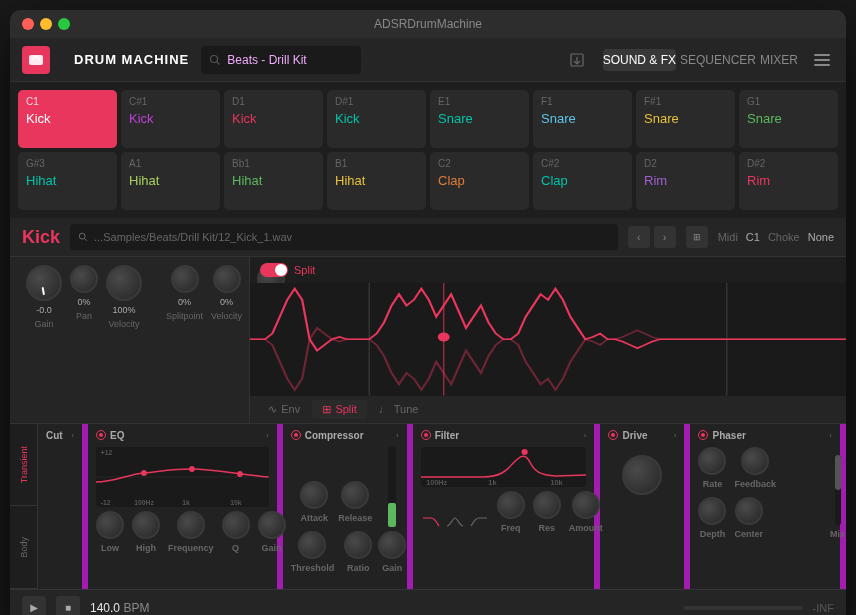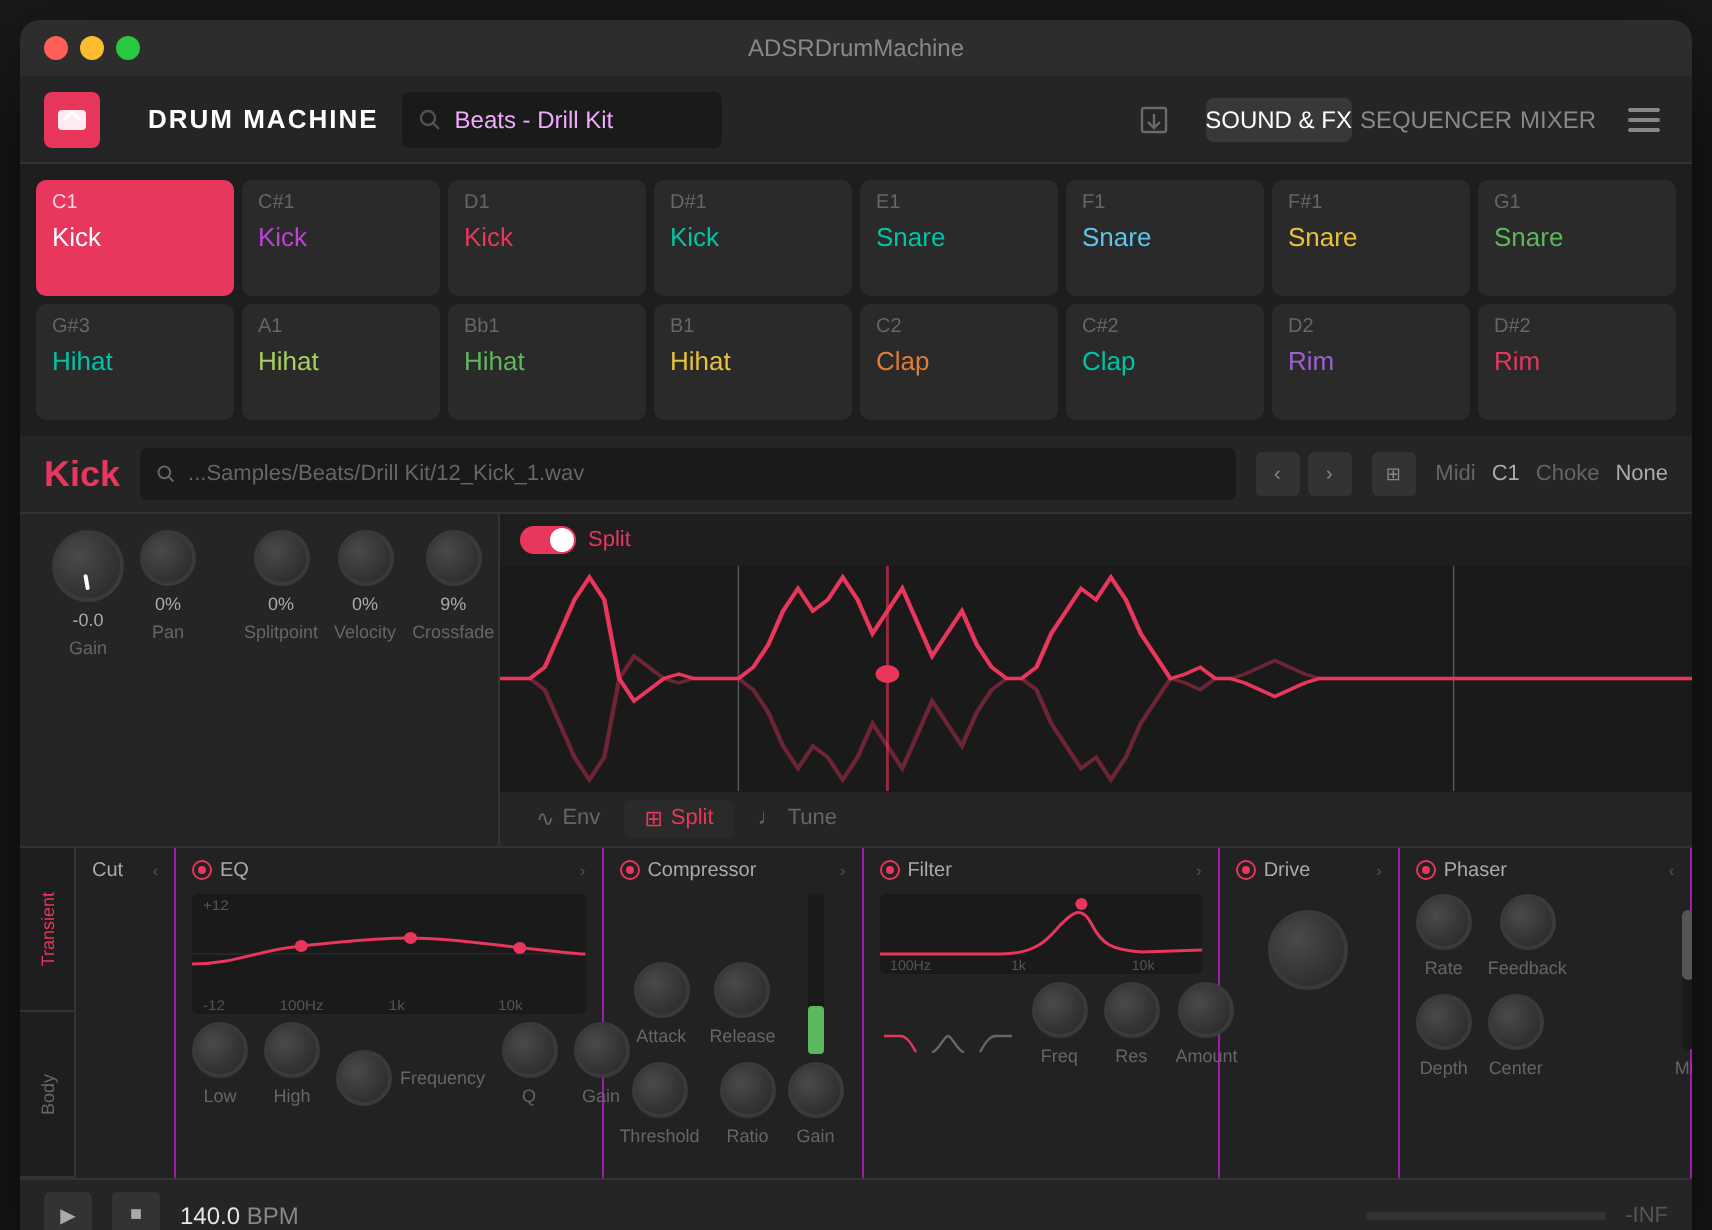--- a/index.html
+++ b/index.html
@@ -388,23 +388,24 @@
     }
     .side-tab.active .side-tab-text { color: #e8365d; }
     .fx-modules {
       flex: 1;
       display: flex;
       overflow: hidden;
     }
     .fx-module {
       display: flex;
       flex-direction: column;
-      border-right: 1px solid #a21caf;
+      border-right: 6px solid #a21caf;
       min-width: 80px;
       padding: 6px 8px;
+      font-weight: bold;
     }
     .fx-module-header {
       display: flex;
       align-items: center;
       gap: 4px;
       margin-bottom: 6px;
       justify-content: space-between;
     }
     .fx-module-title {
       font-size: 10px;
@@ -696,20 +697,25 @@
               <div class="knob-indicator" style="transform: translateX(-50%) rotate(-10deg); transform-origin: bottom center;"></div>
             </div>
             <span class="knob-value">-0.0</span>
             <span class="knob-label">Gain</span>
           </div>
           <div class="knob-group">
             <div class="knob knob-small"></div>
             <span class="knob-value">0%</span>
             <span class="knob-label">Pan</span>
           </div>
+          <div class="knob-group">
+            <div class="knob"></div>
+            <span class="knob-value">100%</span>
+            <span class="knob-label">Velocity</span>
+          </div>
 
           <div style="width:1px; height:50px; background:#333; margin: 0 4px;"></div>
           <div class="knob-group">
             <div class="knob knob-small"></div>
             <span class="knob-value">0%</span>
             <span class="knob-label">Splitpoint</span>
           </div>
           <div class="knob-group">
             <div class="knob knob-small"></div>
             <span class="knob-value">0%</span>
@@ -825,21 +831,21 @@
           </div>
           <div class="fx-knobs-row">
             <div class="knob-group">
               <div class="knob knob-small"></div>
               <span class="knob-label">Low</span>
             </div>
             <div style="display:flex;flex-direction:column;gap:4px;align-items:center">
               <div class="knob knob-small"></div>
               <span class="knob-label">High</span>
             </div>
-            <div style="display:flex;flex-direction:row;gap:4px;align-items:center">
+            <div style="display:flex;flex-direction:column;gap:4px;align-items:center">
               <div class="knob knob-small"></div>
               <span class="knob-label">Frequency</span>
             </div>
             <div style="display:flex;flex-direction:column;gap:4px;align-items:center">
               <div class="knob knob-small"></div>
               <span class="knob-label">Q</span>
             </div>
             <div style="display:flex;flex-direction:column;gap:4px;align-items:center">
               <div class="knob knob-small"></div>
               <span class="knob-label">Gain</span>

